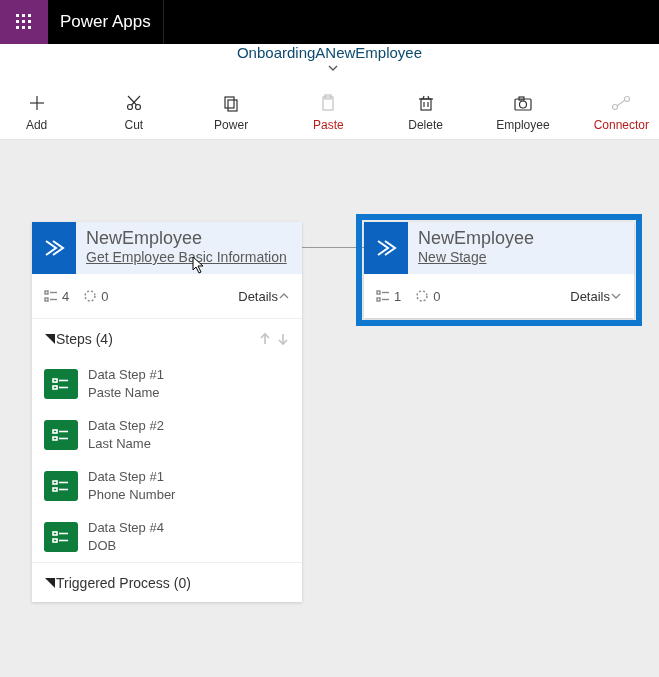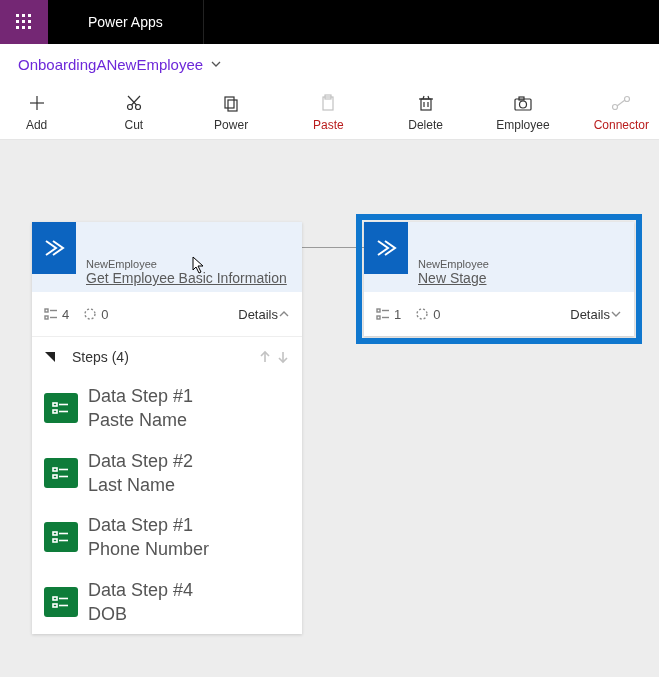--- a/index.html
+++ b/index.html
@@ -2,24 +2,24 @@
 <html><head>
 <meta charset="utf-8">
 <style>
   * { margin: 0; padding: 0; box-sizing: border-box; font-family: "Segoe UI", Arial, sans-serif; }
   body { width: 659px; height: 677px; background: #EDEDED; overflow: hidden; }
 
   
   .topbar { height: 44px; background: #000; display: flex; align-items: stretch; }
   .waffle { width: 48px; background: #742774; display:flex; align-items:center; justify-content:center; }
   .waffle svg { fill: #fff; }
-  .app-title { color: #fff; font-size: 14px; font-weight: 400; padding: 0 40px; display:flex; align-items:center; border-right: 1px solid #222; }
-
-  
-  .crumb-row { height: 40px; background: #fff; display:flex; align-items:center; padding: 0 18px; font-size: 15px; color:#6d28d9; }
+  .app-title { color: #fff; font-size: 17px; font-weight: 400; padding: 0 12px; display:flex; align-items:center; border-right: 1px solid #222; }
+
+  
+  .crumb-row { height: 40px; background: #fff; display:flex; align-items:center; padding: 0 18px; font-size: 15px; color:#0c4a6e;flex-direction:column; }
   .crumb-row svg { margin-left:6px; stroke:#555; }
 
   
   .toolbar { height: 56px; background: #fff; display:flex; align-items:center; padding: 0 10px; border-bottom:1px solid #e5e5e5;gap:44px; }
   .tool { display:flex; flex-direction:column; align-items:center; justify-content:center; width: 64px; height:56px; font-size:12px; color:#333; cursor:pointer; }
   .tool.disabled { color:#b91c1c; cursor:default; }
   .tool .ticon { height:22px; display:flex; align-items:center; justify-content:center; margin-bottom:4px; }
   .tool svg { stroke:#333; fill:none; stroke-width:1.2; }
   .tool.disabled svg { stroke:#c2c2c2; }
 
@@ -30,40 +30,40 @@
   .stage {
     position: absolute;
     width: 270px;
     background: #fff;
     box-shadow: 0 1px 3px rgba(0,0,0,0.15);
   }
   .stage-header { display:flex; background:#EAF1FA; }
   .stage-chevron { width:44px; height:52px; background:#0C64C0; display:flex; align-items:center; justify-content:center; }
   .stage-chevron svg { stroke:#fff; fill:none; stroke-width:2; }
   .stage-titles { padding: 6px 10px; font-size:13px; color:#5a5a5a; }
-  .stage-titles .t1 { font-size:11px;margin-top:30px; }
+  .stage-titles .t1 { font-size:18px; }
   .stage-titles .t2 { font-size:14px;text-decoration:underline; }
   .stage-bar { height:44px; display:flex; align-items:center; padding:0 12px; background:#fff; font-size:13px; color:#555; }
   .stage-bar .left { display:flex; align-items:center; gap:14px; }
   .stage-bar .left .ico { display:flex; align-items:center; gap:4px; }
   .stage-bar .spacer { flex:1; }
   .stage-bar .details { display:flex; align-items:center; cursor:pointer; color:#333; }
   .stage-bar svg { stroke:#888; fill:none; stroke-width:1.4; }
 
   
-  .section-header { height:40px; display:flex; align-items:center; padding:0 12px; gap:16px; font-size:14px; color:#333; border-top:1px solid #eee; }
+  .section-header { height:40px; display:flex; align-items:center; padding:0 12px; gap:0; font-size:14px; color:#333; border-top:1px solid #eee; }
   .section-header .sh-spacer { flex:1; }
   .section-header svg.tri { fill:#222; stroke:none; }
   .section-header .arrows svg { stroke:#c2c2c2; fill:none; stroke-width:1.6; }
   .section-header .arrows { display:flex; gap:4px; align-items:center; }
 
   .step { display:flex; align-items:center; padding:8px 12px; gap:10px; }
   .step-icon { width:34px; height:30px; background:#0E7C3A; border-radius:3px; display:flex; align-items:center; justify-content:center; flex-shrink:0; }
   .step-icon svg { stroke:#fff; fill:none; stroke-width:1.6; }
-  .step-text { font-size:18px; color:#555; line-height:1.35; }
+  .step-text { font-size:13px; color:#555; line-height:1.35; }
 
   
   .stage.selected-wrap { outline: 6px solid #1077CE; outline-offset: 2px; }
 
   
   .connector {
     position:absolute; height:1px; background:#9a9a9a;
   }
 
   
@@ -285,20 +285,26 @@
               <line x1="7" y1="10.5" x2="16" y2="10.5"></line>
             </svg>
     </div>
     <div class="step-text">
       <div>Data Step #4</div>
       <div>DOB</div>
     </div>
         </div>
       </div>
 
+    <div class="section-header" style="border-top:1px solid #eee;">
+      <svg class="tri" width="12" height="12" viewBox="0 0 12 12">
+          <polygon points="1,1 11,1 11,11"></polygon>
+        </svg>
+      <span>Triggered Process (0)</span>
+    </div>
   </div>
 
   <div class="stage selected-wrap" style="left:364px; top:82px;">
     <div class="stage-header">
       <div class="stage-chevron">
         <svg width="22" height="22" viewBox="0 0 22 22">
             <polyline points="3,4 13,11 3,18"></polyline>
             <polyline points="10,4 20,11 10,18"></polyline>
           </svg>
       </div>

